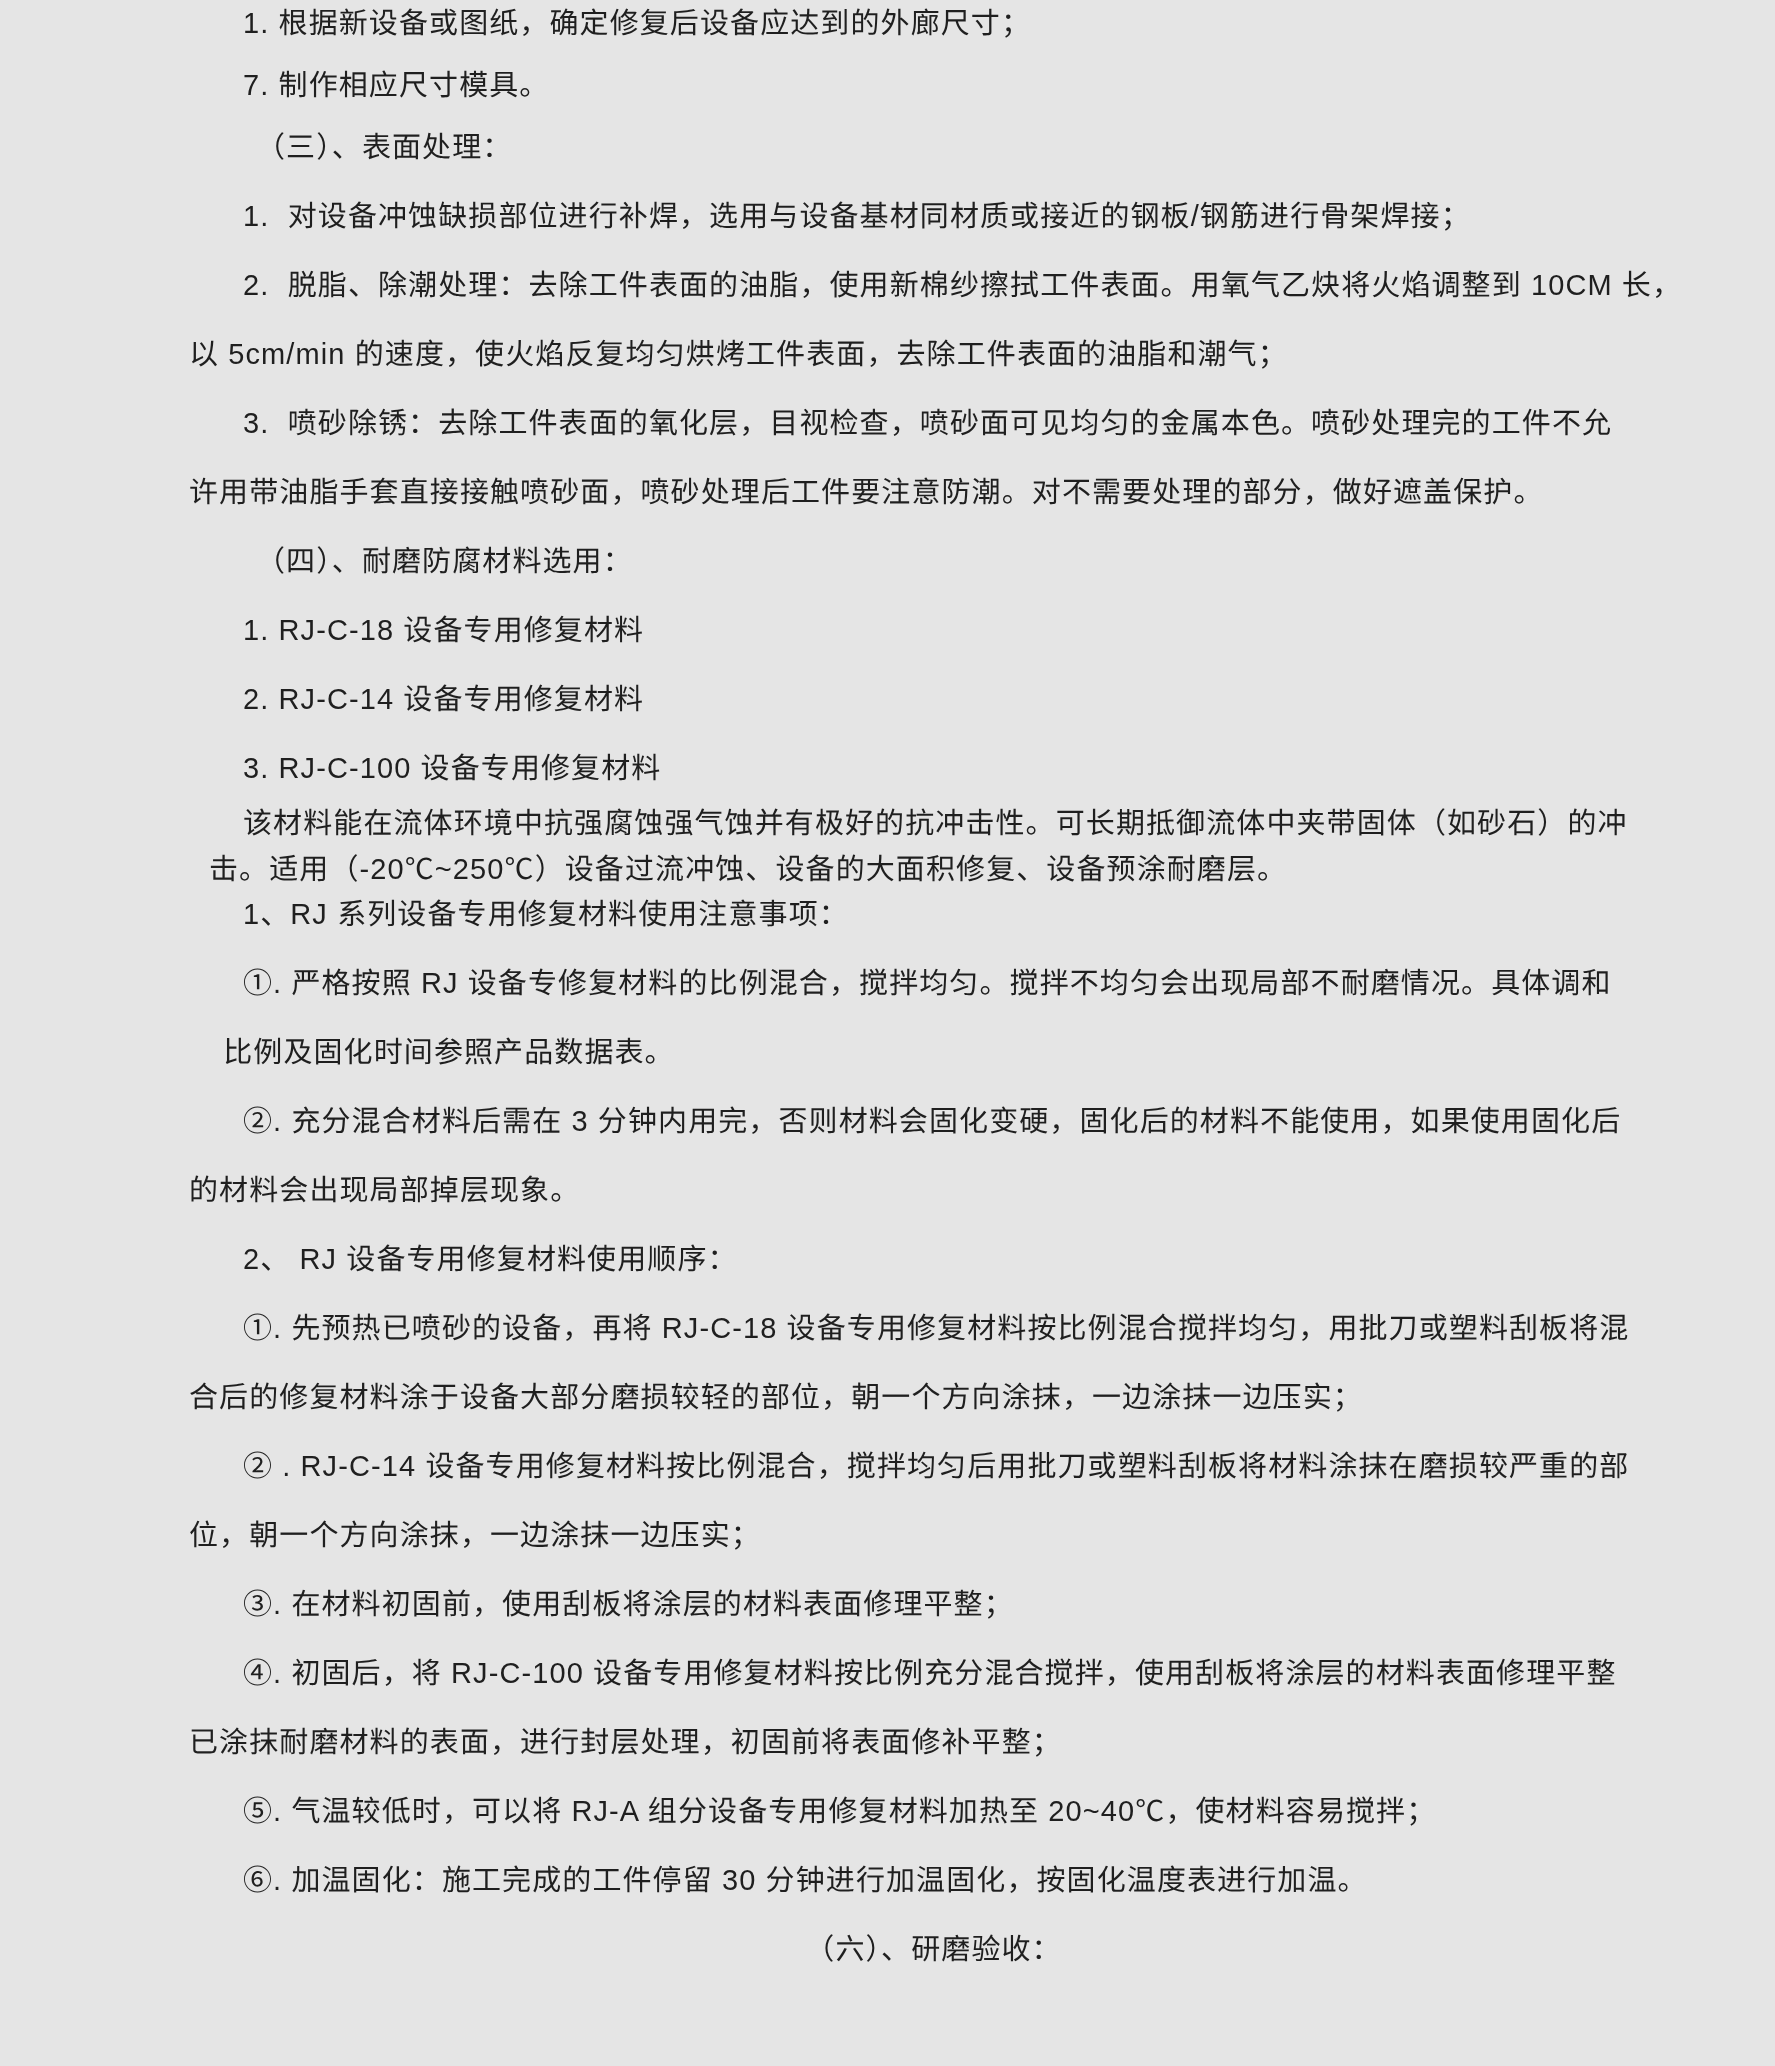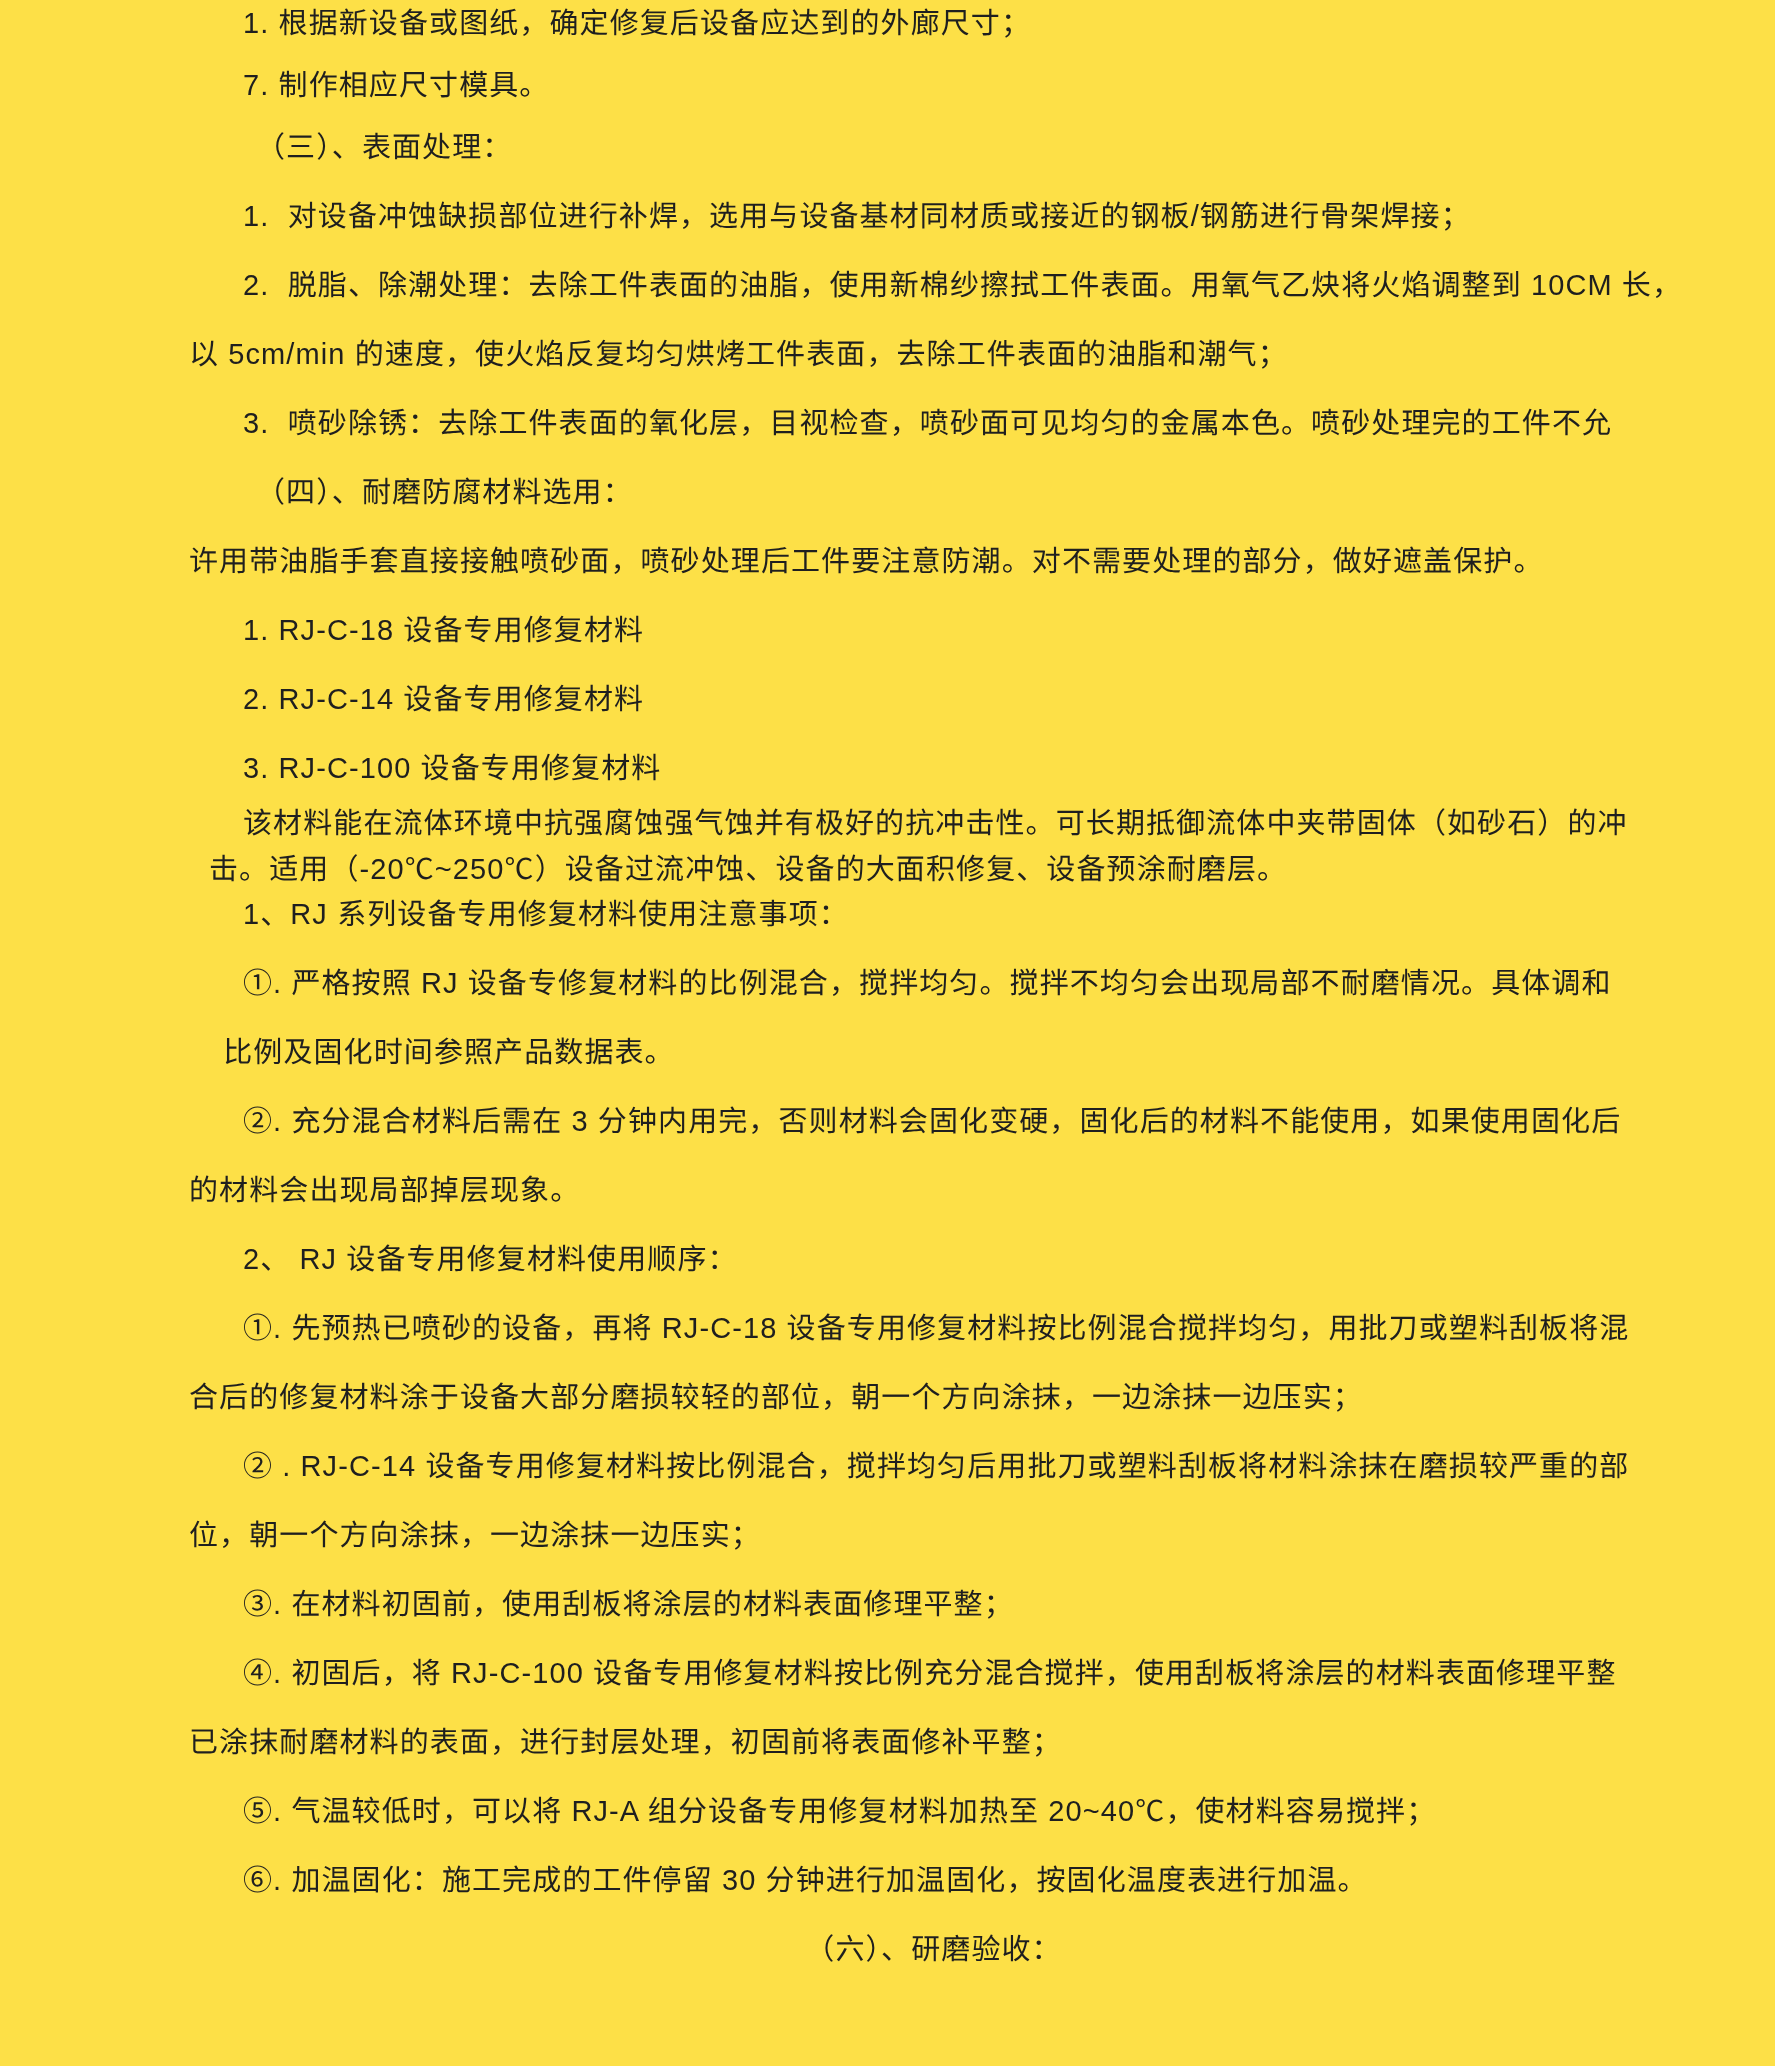--- a/index.html
+++ b/index.html
@@ -38,30 +38,30 @@
   .indent-small   { padding-left: 7.2px; margin-left: 27px; }
   
   .gap-first  { margin-top: 0; }
   .gap-sm     { margin-top: 33px; }
   .gap-tight1 { margin-top: 26px; }
   .gap-tight2 { margin-top: 17px; margin-left: 20px; }
 </style>
 </head>
 <body>
 
-<div class="page" id="doc-page" style="background: #fde047;">
+<div class="page" id="doc-page" style="background: #e5e5e5;">
     <div class="doc-line indent-item gap-first" style="color: rgb(31, 31, 31);">1. 根据新设备或图纸，确定修复后设备应达到的外廊尺寸；</div>
     <div class="doc-line indent-item gap-sm" style="color: rgb(31, 31, 31);">7. 制作相应尺寸模具。</div>
     <div class="doc-line indent-section gap-sm" style="color: rgb(31, 31, 31);">（三）、表面处理：</div>
     <div class="doc-line indent-item" style="color: rgb(31, 31, 31);">1.  对设备冲蚀缺损部位进行补焊，选用与设备基材同材质或接近的钢板/钢筋进行骨架焊接；</div>
     <div class="doc-line indent-item" style="color: rgb(31, 31, 31);">2.  脱脂、除潮处理：去除工件表面的油脂，使用新棉纱擦拭工件表面。用氧气乙炔将火焰调整到 10CM 长，</div>
     <div class="doc-line indent-none" style="color: rgb(31, 31, 31);">以 5cm/min 的速度，使火焰反复均匀烘烤工件表面，去除工件表面的油脂和潮气；</div>
     <div class="doc-line indent-item" style="color: rgb(31, 31, 31);">3.  喷砂除锈：去除工件表面的氧化层，目视检查，喷砂面可见均匀的金属本色。喷砂处理完的工件不允</div>
+    <div class="doc-line indent-none" style="color: rgb(31, 31, 31);">许用带油脂手套直接接触喷砂面，喷砂处理后工件要注意防潮。对不需要处理的部分，做好遮盖保护。</div>
     <div class="doc-line indent-section" style="color: rgb(31, 31, 31);">（四）、耐磨防腐材料选用：</div>
-    <div class="doc-line indent-none" style="color: rgb(31, 31, 31);">许用带油脂手套直接接触喷砂面，喷砂处理后工件要注意防潮。对不需要处理的部分，做好遮盖保护。</div>
     <div class="doc-line indent-item" style="color: rgb(31, 31, 31);">1. RJ-C-18 设备专用修复材料</div>
     <div class="doc-line indent-item" style="color: rgb(31, 31, 31);">2. RJ-C-14 设备专用修复材料</div>
     <div class="doc-line indent-item" style="color: rgb(31, 31, 31);">3. RJ-C-100 设备专用修复材料</div>
     <div class="doc-line indent-item gap-tight1" style="color: rgb(31, 31, 31);">该材料能在流体环境中抗强腐蚀强气蚀并有极好的抗冲击性。可长期抵御流体中夹带固体（如砂石）的冲</div>
     <div class="doc-line indent-none gap-tight2" style="color: rgb(31, 31, 31);">击。适用（-20℃~250℃）设备过流冲蚀、设备的大面积修复、设备预涂耐磨层。</div>
     <div class="doc-line indent-item" style="color: rgb(31, 31, 31); margin-top: 16px;">1、RJ 系列设备专用修复材料使用注意事项：</div>
     <div class="doc-line indent-item" style="color: rgb(31, 31, 31);">①. 严格按照 RJ 设备专修复材料的比例混合，搅拌均匀。搅拌不均匀会出现局部不耐磨情况。具体调和</div>
     <div class="doc-line indent-small" style="color: rgb(31, 31, 31);">比例及固化时间参照产品数据表。</div>
     <div class="doc-line indent-item" style="color: rgb(31, 31, 31);">②. 充分混合材料后需在 3 分钟内用完，否则材料会固化变硬，固化后的材料不能使用，如果使用固化后</div>
     <div class="doc-line indent-none" style="color: rgb(31, 31, 31);">的材料会出现局部掉层现象。</div>

